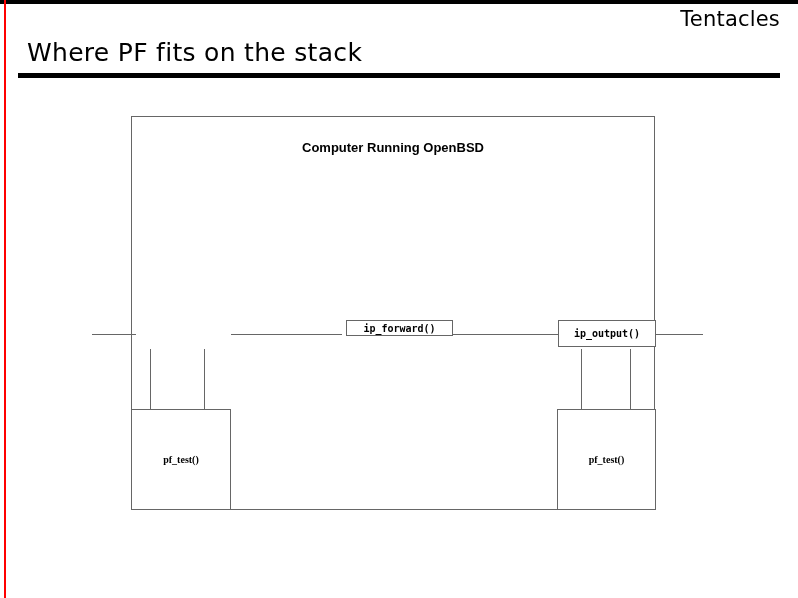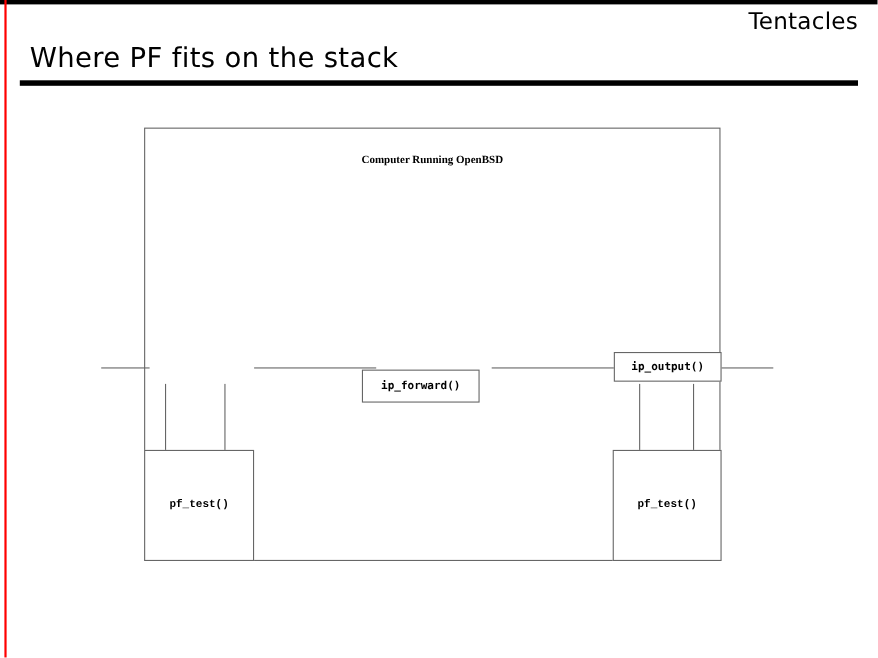--- a/index.html
+++ b/index.html
@@ -89,22 +89,22 @@
     border: 1px solid #666666;
     box-sizing: border-box;
     background: transparent;
   }
   .host-label {
     position: absolute;
     left: 131px;
     top: 140px;
     width: 524px;
     text-align: center;
-    font-family: Liberation Serif, serif;
-    font-size: 10px;
+    font-family: Liberation Sans, sans-serif;
+    font-size: 13px;
     font-weight: bold;
     color: #000000;
   }
 
   
   .wire-h {
     position: absolute;
     height: 1px;
     background: #666666;
   }
@@ -123,32 +123,32 @@
     display: flex;
     align-items: center;
     justify-content: center;
     font-family: "DejaVu Sans Mono", monospace;
     font-size: 10px;
     font-weight: bold;
     color: #000000;
     letter-spacing: 0px;
   }
   .fn-ipv4-input { left: 135px; top: 320px; width: 97px;  height: 30px; }
-  .fn-ip-forward { left: 329px; top: 320px; width: 107px; height: 30px; margin-top: 16px; }
+  .fn-ip-forward { left: 346px; top: 320px; width: 107px; height: 16px; }
   .fn-ip-output  { left: 558px; top: 320px; width: 98px;  height: 27px; }
 
   .pf-box {
     position: absolute;
     border: 1px solid #666666;
     box-sizing: border-box;
     background: #ffffff;
     display: flex;
     align-items: center;
     justify-content: center;
-    font-family: Liberation Mono, monospace;
+    font-family: Liberation Serif, serif;
     font-size: 10px;
     font-weight: bold;
     color: #000000;
   }
   .pf-left  { left: 131px; top: 409px; width: 100px; height: 101px; }
   .pf-right { left: 557px; top: 409px; width: 99px;  height: 101px; }
 </style>
 </head>
 <body>
 

